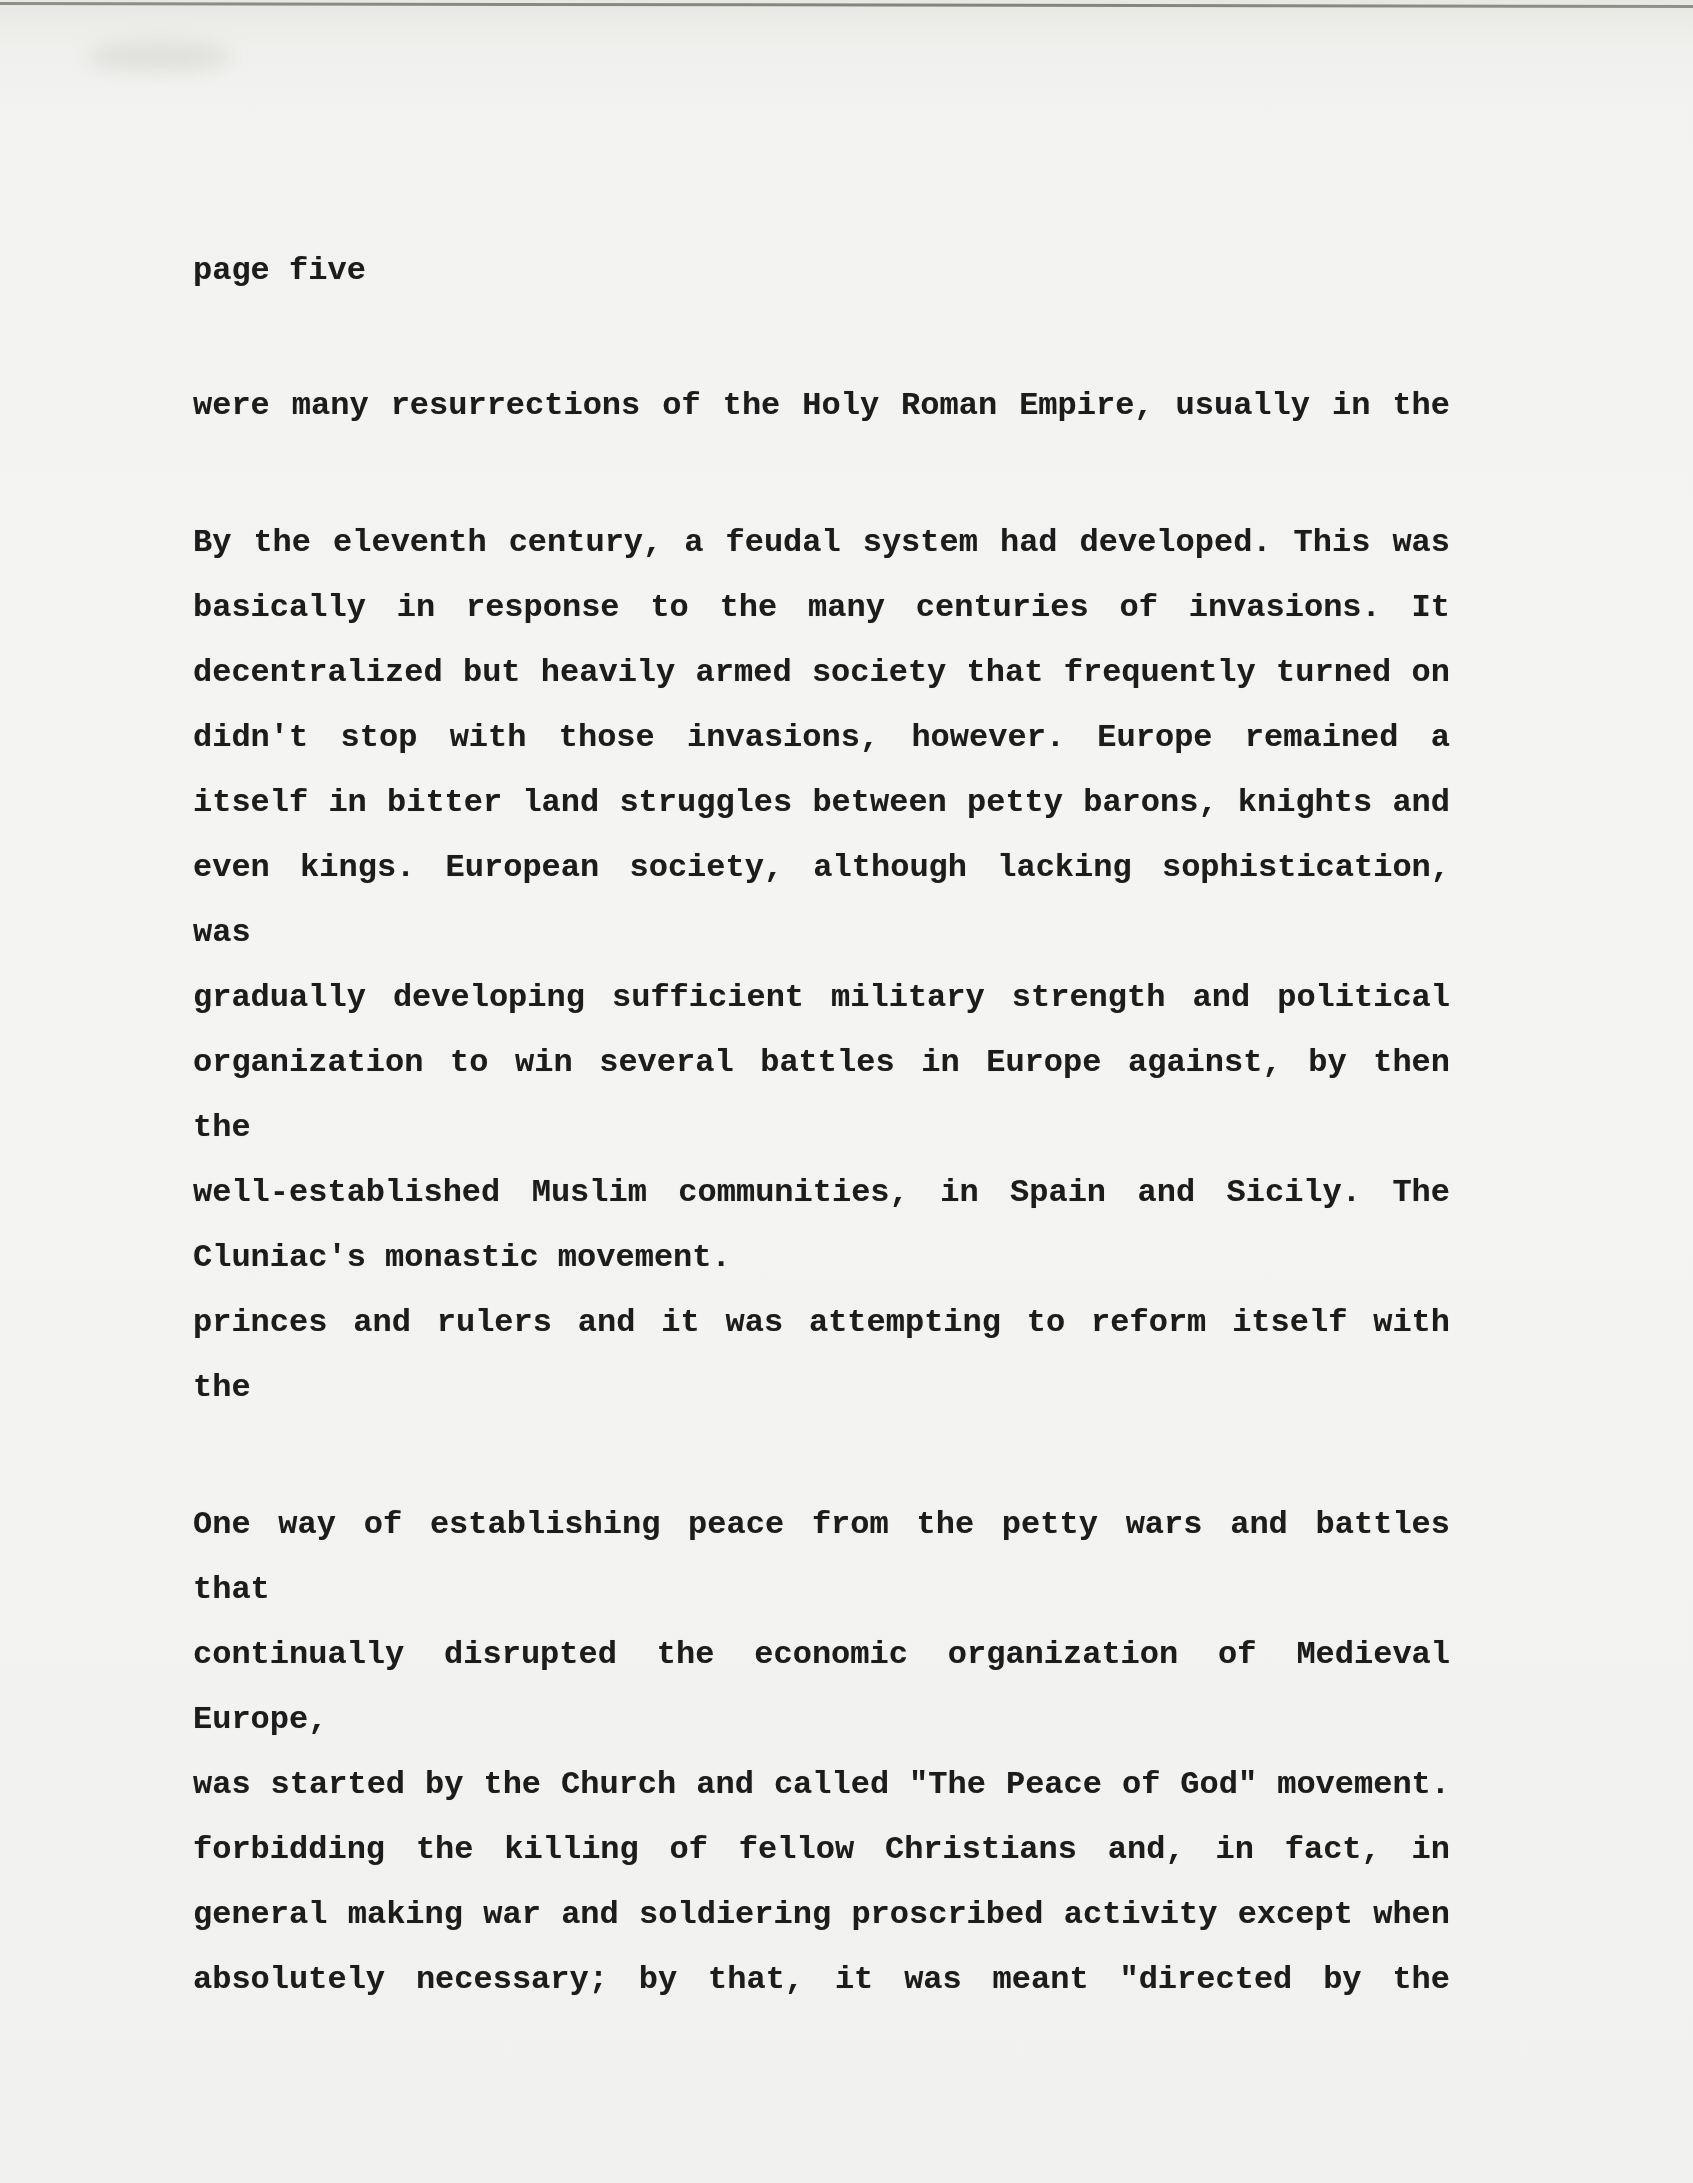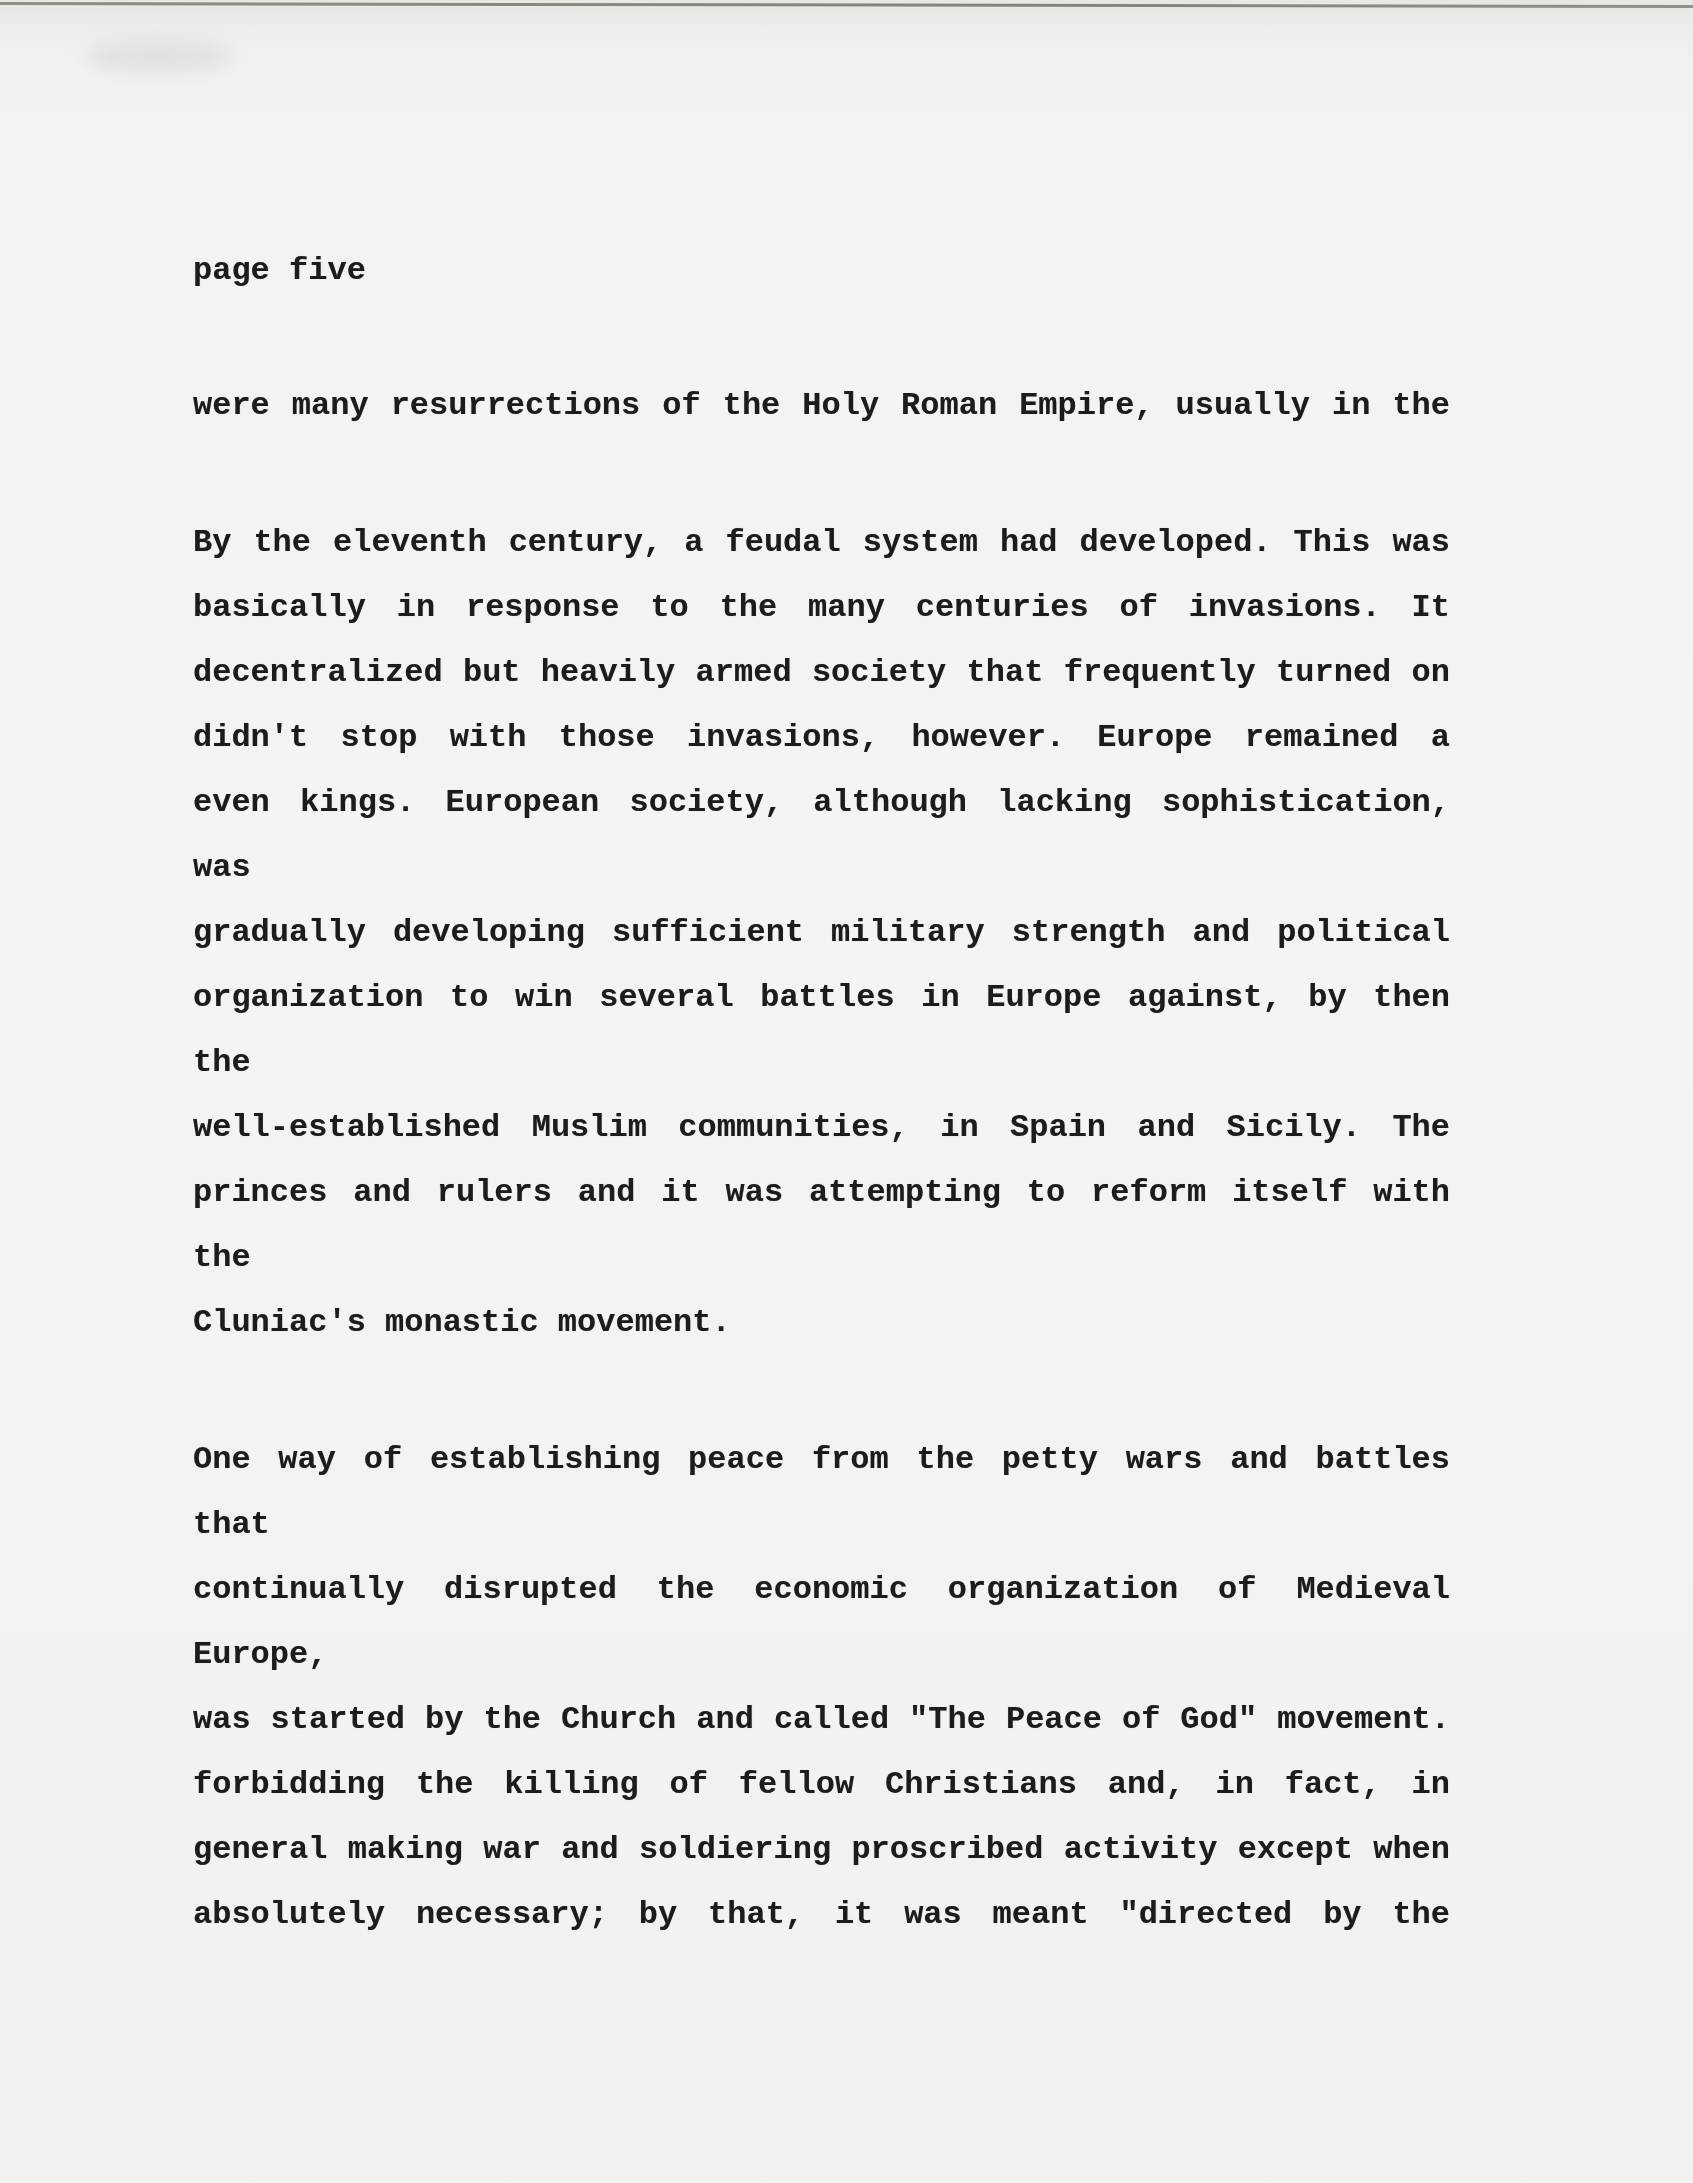--- a/index.html
+++ b/index.html
@@ -81,26 +81,27 @@
 
     <div class="para">
       <div class="line">were many resurrections of the Holy Roman Empire, usually in the</div>
     </div>
 
     <div class="para">
       <div class="line">By the eleventh century, a feudal system had developed.  This was</div>
       <div class="line">basically in response to the many centuries of invasions.  It</div>
       <div class="line">decentralized but heavily armed society that frequently turned on</div>
       <div class="line">didn't stop with those invasions, however.  Europe remained a</div>
+      <div class="line">itself in bitter land struggles between petty barons, knights and</div>
       <div class="line">even kings.  European society, although lacking sophistication, was</div>
       <div class="line">gradually developing sufficient military strength and political</div>
       <div class="line">organization to win several battles in Europe against, by then the</div>
       <div class="line">well-established Muslim communities, in Spain and Sicily.  The</div>
+      <div class="line short">Cluniac's monastic movement.</div>
       <div class="line">princes and rulers and it was attempting to reform itself with the</div>
-      <div class="line short">Cluniac's monastic movement.</div>
     </div>
 
     <div class="para">
       <div class="line">One way of establishing peace from the petty wars and battles that</div>
       <div class="line">continually disrupted the economic organization of Medieval Europe,</div>
       <div class="line">was started by the Church and called "The Peace of God" movement.</div>
       <div class="line">forbidding the killing of fellow Christians and, in fact, in</div>
       <div class="line">general making war and soldiering proscribed activity except when</div>
       <div class="line">absolutely necessary; by that, it was meant "directed by the</div>
 

